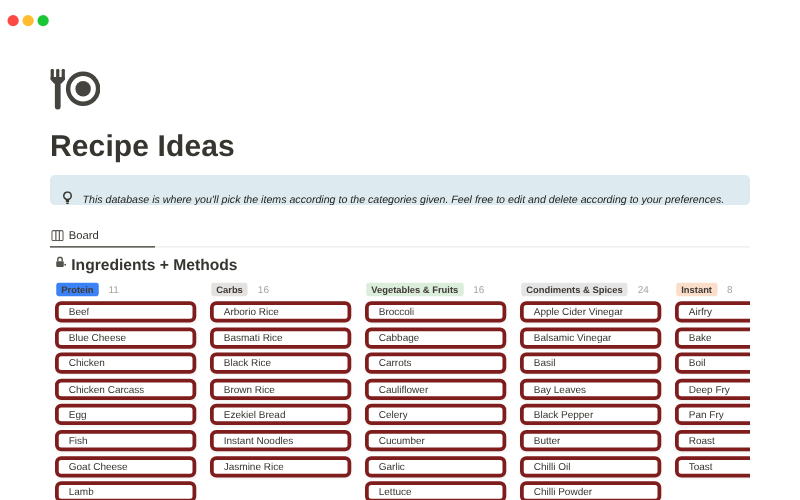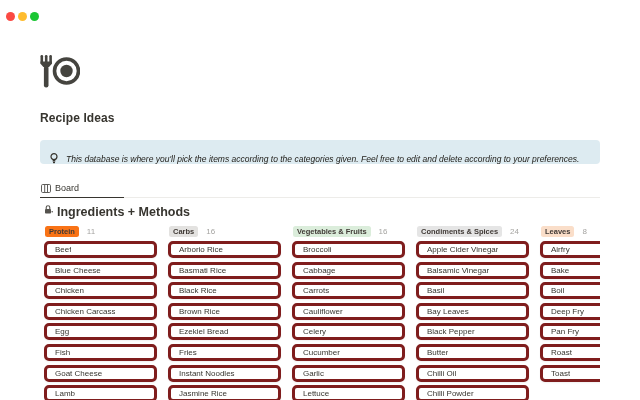--- a/index.html
+++ b/index.html
@@ -16,21 +16,21 @@
   .dot.red    { background: #FB4A43; }
   .dot.yellow { background: #FEBC2E; }
   .dot.green  { background: #1BC634; }
 
   .content { padding: 0 40px; }
 
   
   .page-icon { margin-top: 31px; width: 40px; height: 34px; }
 
   
-  .page-title { margin-top: 17px; font-size: 12px; font-weight: 700; letter-spacing: .1px; line-height: 24px; color: #37352F; }
+  .page-title { margin-top: 17px; font-size: 24px; font-weight: 700; letter-spacing: .1px; line-height: 24px; color: #37352F; }
 
   
   .callout {
     margin-top: 10px; width: 560px; height: 24px;
     background: #DDEBF1; border-radius: 4px;
     display: flex; align-items: flex-end; gap: 8px; padding: 0 10px;
   }
   .callout-icon { flex: 0 0 auto; display: flex; align-items: center; }
   .callout-text { font-size: 8.5px; font-style: italic; color: #1d1b16; white-space: nowrap; overflow: hidden; }
 
@@ -119,21 +119,21 @@
         <path d="M2.2 4 V2.6 a1.8 1.8 0 0 1 3.6 0 V4" fill="none" stroke="#55534e" stroke-width="1.1"></path>
         <circle cx="8.2" cy="6.8" r="0.8" fill="#55534e"></circle>
       </svg>
     </span>
     <h2 class="db-title">Ingredients + Methods</h2>
   </div>
 
   <div class="board">
   <div class="column">
     <div class="col-header">
-      <span class="badge" style="background: #f97316;">Protein</span>
+      <span class="badge" style="background: #3b82f6;">Protein</span>
       <span class="count">11</span>
     </div>
     <div class="cards">
   <div class="card">
     <span class="card-title">Beef</span>
   </div>
 
   <div class="card">
     <span class="card-title">Blue Cheese</span>
   </div>
@@ -184,23 +184,20 @@
   </div>
 
   <div class="card">
     <span class="card-title">Brown Rice</span>
   </div>
 
   <div class="card">
     <span class="card-title">Ezekiel Bread</span>
   </div>
 
-  <div class="card">
-    <span class="card-title">Fries</span>
-  </div>
 
   <div class="card">
     <span class="card-title">Instant Noodles</span>
   </div>
 
   <div class="card">
     <span class="card-title">Jasmine Rice</span>
   </div>
 
 </div>
@@ -283,21 +280,21 @@
 
   <div class="card">
     <span class="card-title">Chilli Powder</span>
   </div>
 
 </div>
   </div>
 
   <div class="column">
     <div class="col-header">
-      <span class="badge" style="background: rgb(250, 222, 201);">Leaves</span>
+      <span class="badge" style="background: rgb(250, 222, 201);">Instant</span>
       <span class="count">8</span>
     </div>
     <div class="cards">
   <div class="card">
     <span class="card-title">Airfry</span>
   </div>
 
   <div class="card">
     <span class="card-title">Bake</span>
   </div>

